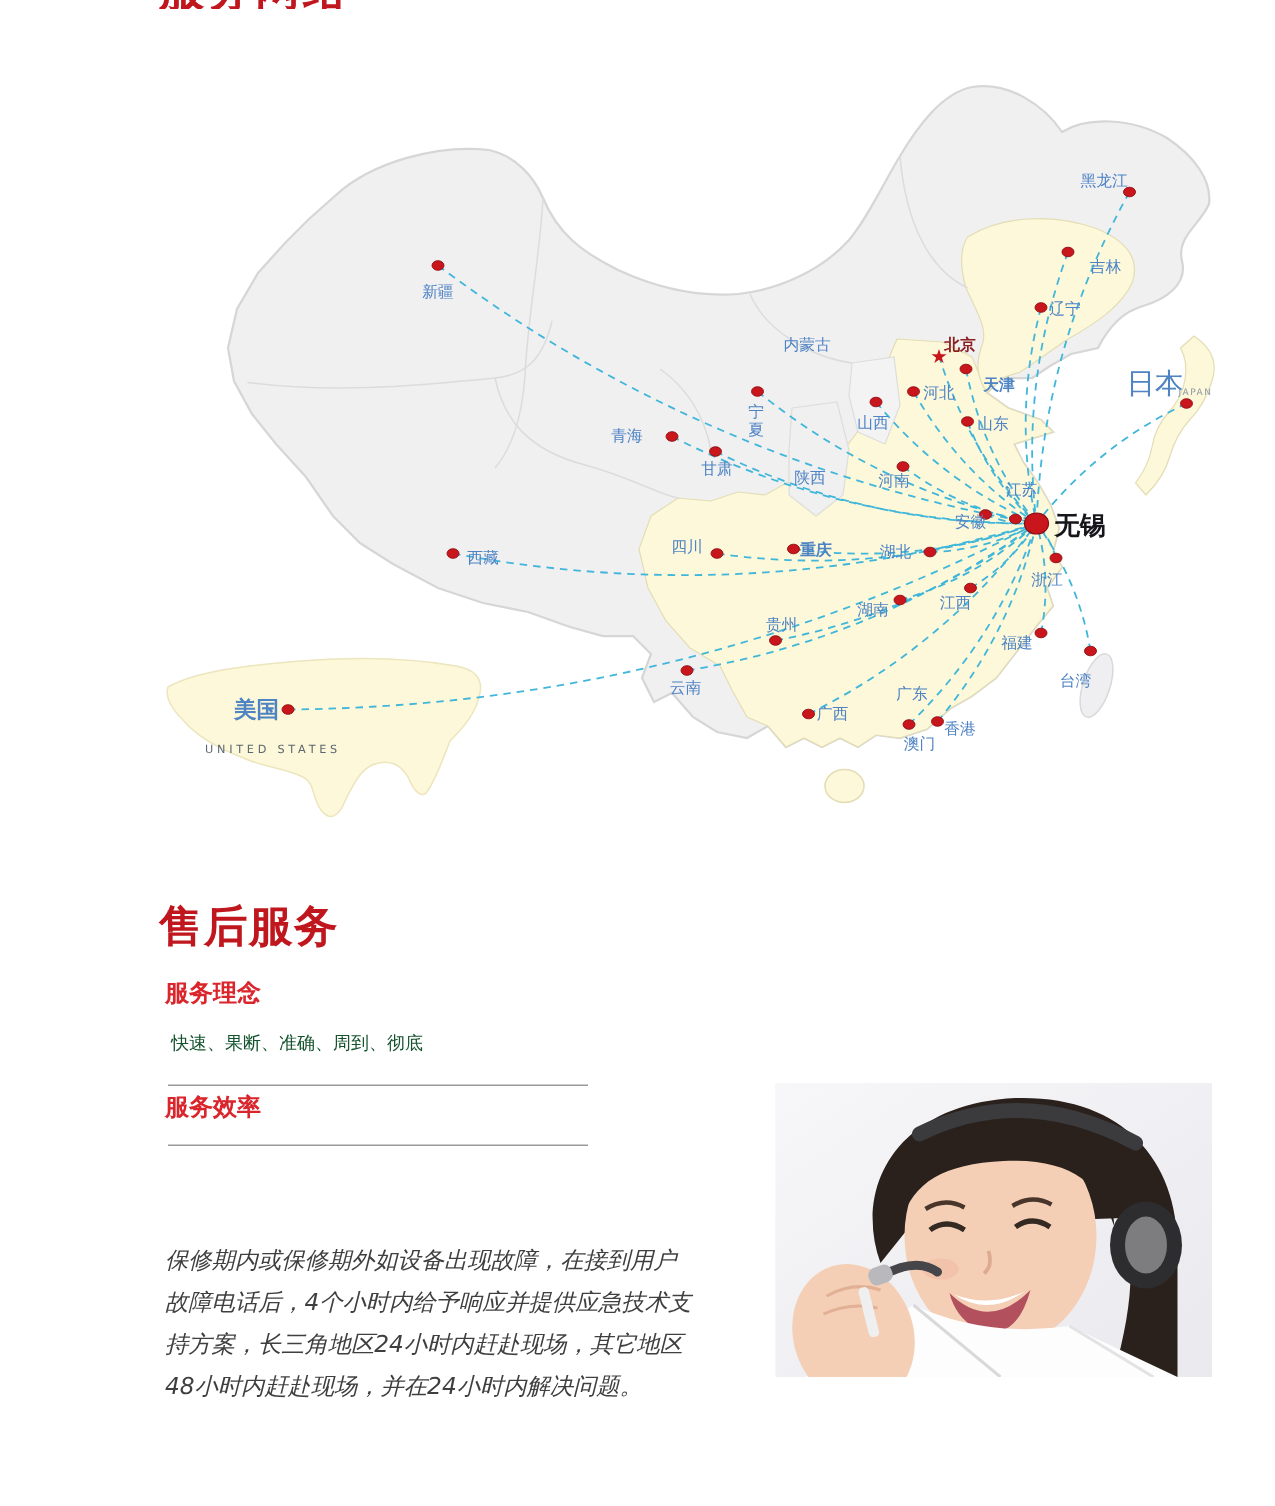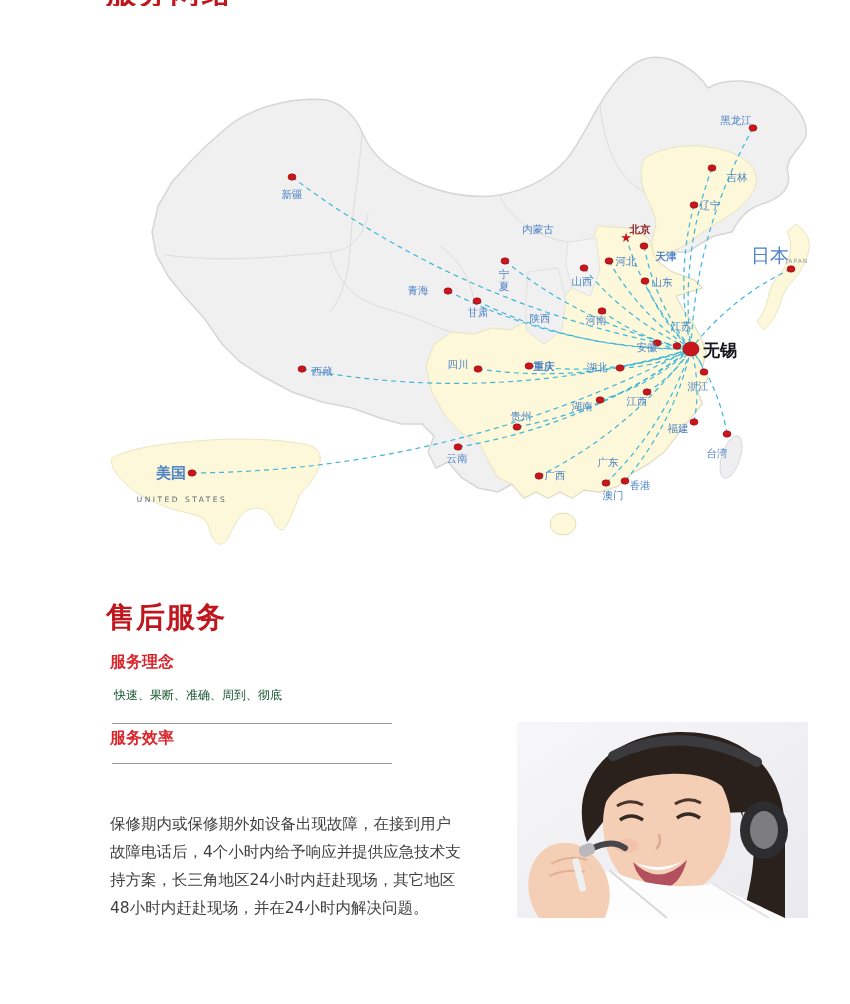--- a/index.html
+++ b/index.html
@@ -220,21 +220,21 @@
   <p class="as-body">快速、果断、准确、周到、彻底</p>
   <hr class="as-divider">
 </div>
 
 <div class="as-block" style="top:728px;">
   <p class="as-heading">服务效率</p>
   <hr class="as-divider">
 </div>
 
 <div class="as-block" style="top:796px;">
-  <p class="as-para" style="margin-top:14px;">保修期内或保修期外如设备出现故障，在接到用户故障电话后，4个小时内给予响应并提供应急技术支持方案，长三角地区24小时内赶赴现场，其它地区48小时内赶赴现场，并在24小时内解决问题。</p>
+  <p class="as-para" style="margin-top:30px;font-style:italic;">保修期内或保修期外如设备出现故障，在接到用户故障电话后，4个小时内给予响应并提供应急技术支持方案，长三角地区24小时内赶赴现场，其它地区48小时内赶赴现场，并在24小时内解决问题。</p>
 </div>
 
 <div class="photo">
   <svg width="291" height="196" viewBox="0 0 291 196">
     <defs>
       <linearGradient id="pg" x1="0" y1="0" x2="1" y2="1">
         <stop offset="0" stop-color="#f7f7f9"></stop>
           <stop offset="1" stop-color="#e9e9ee"></stop>
       </linearGradient>
     </defs>

